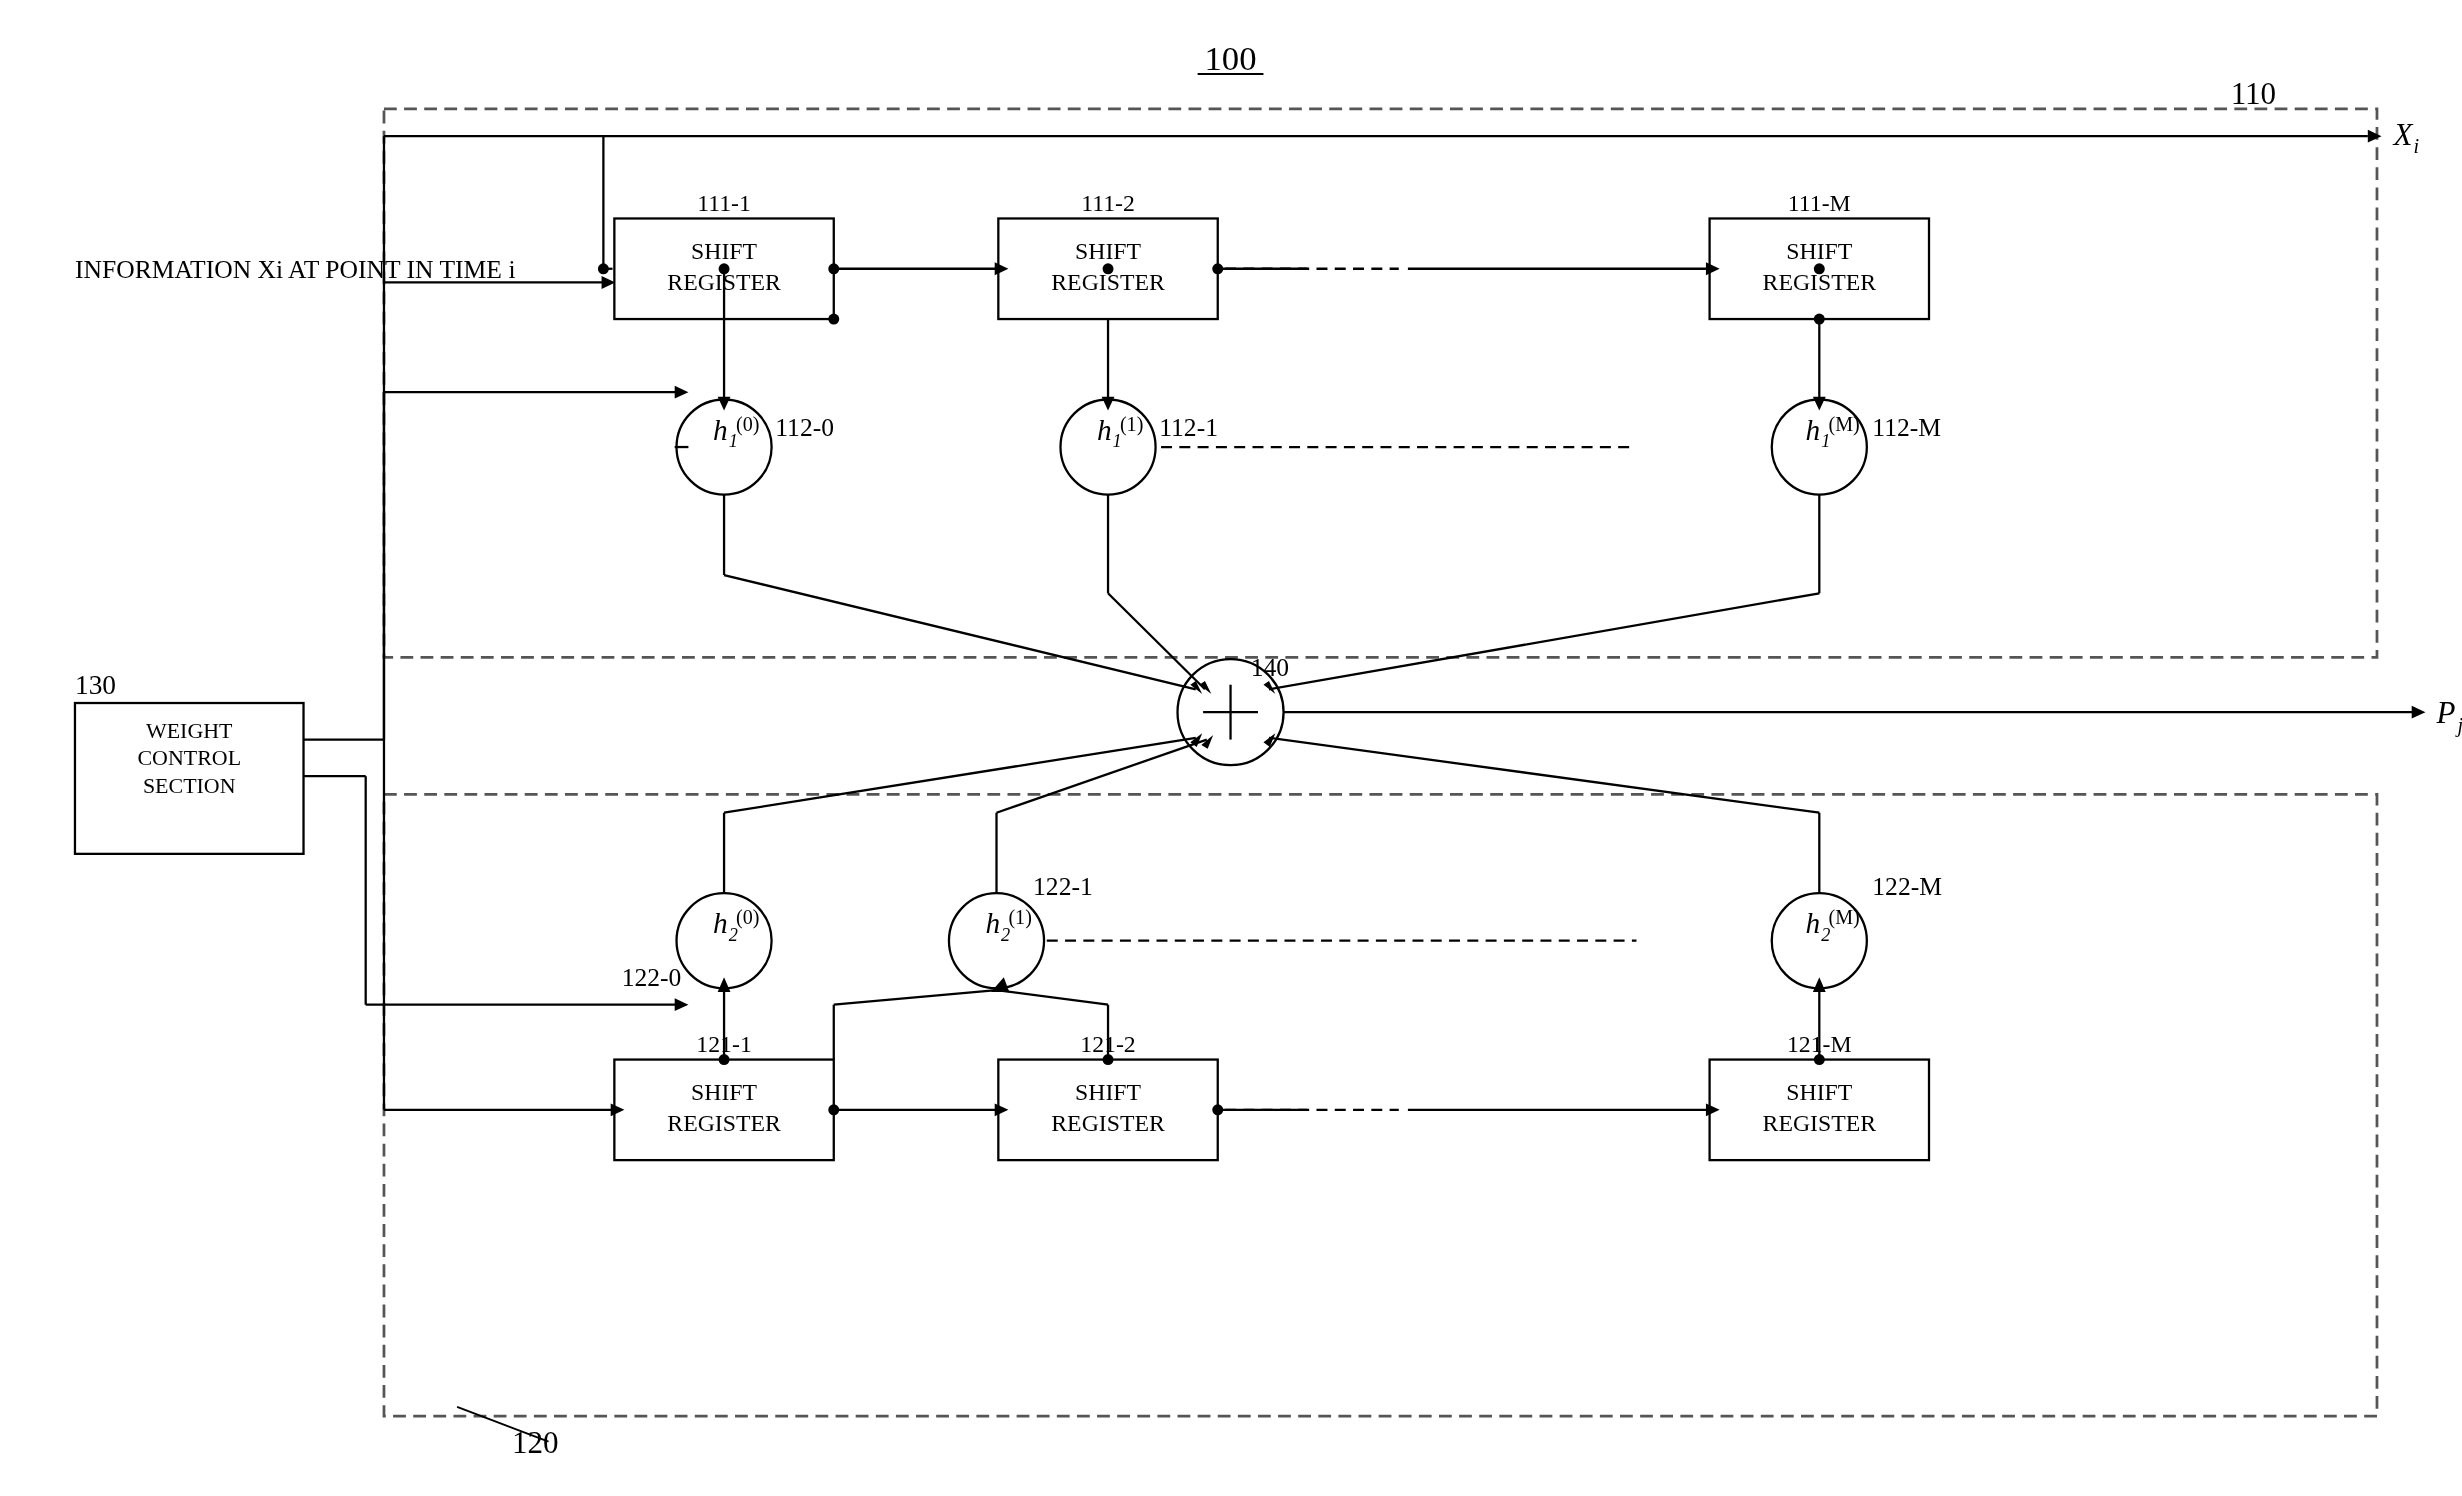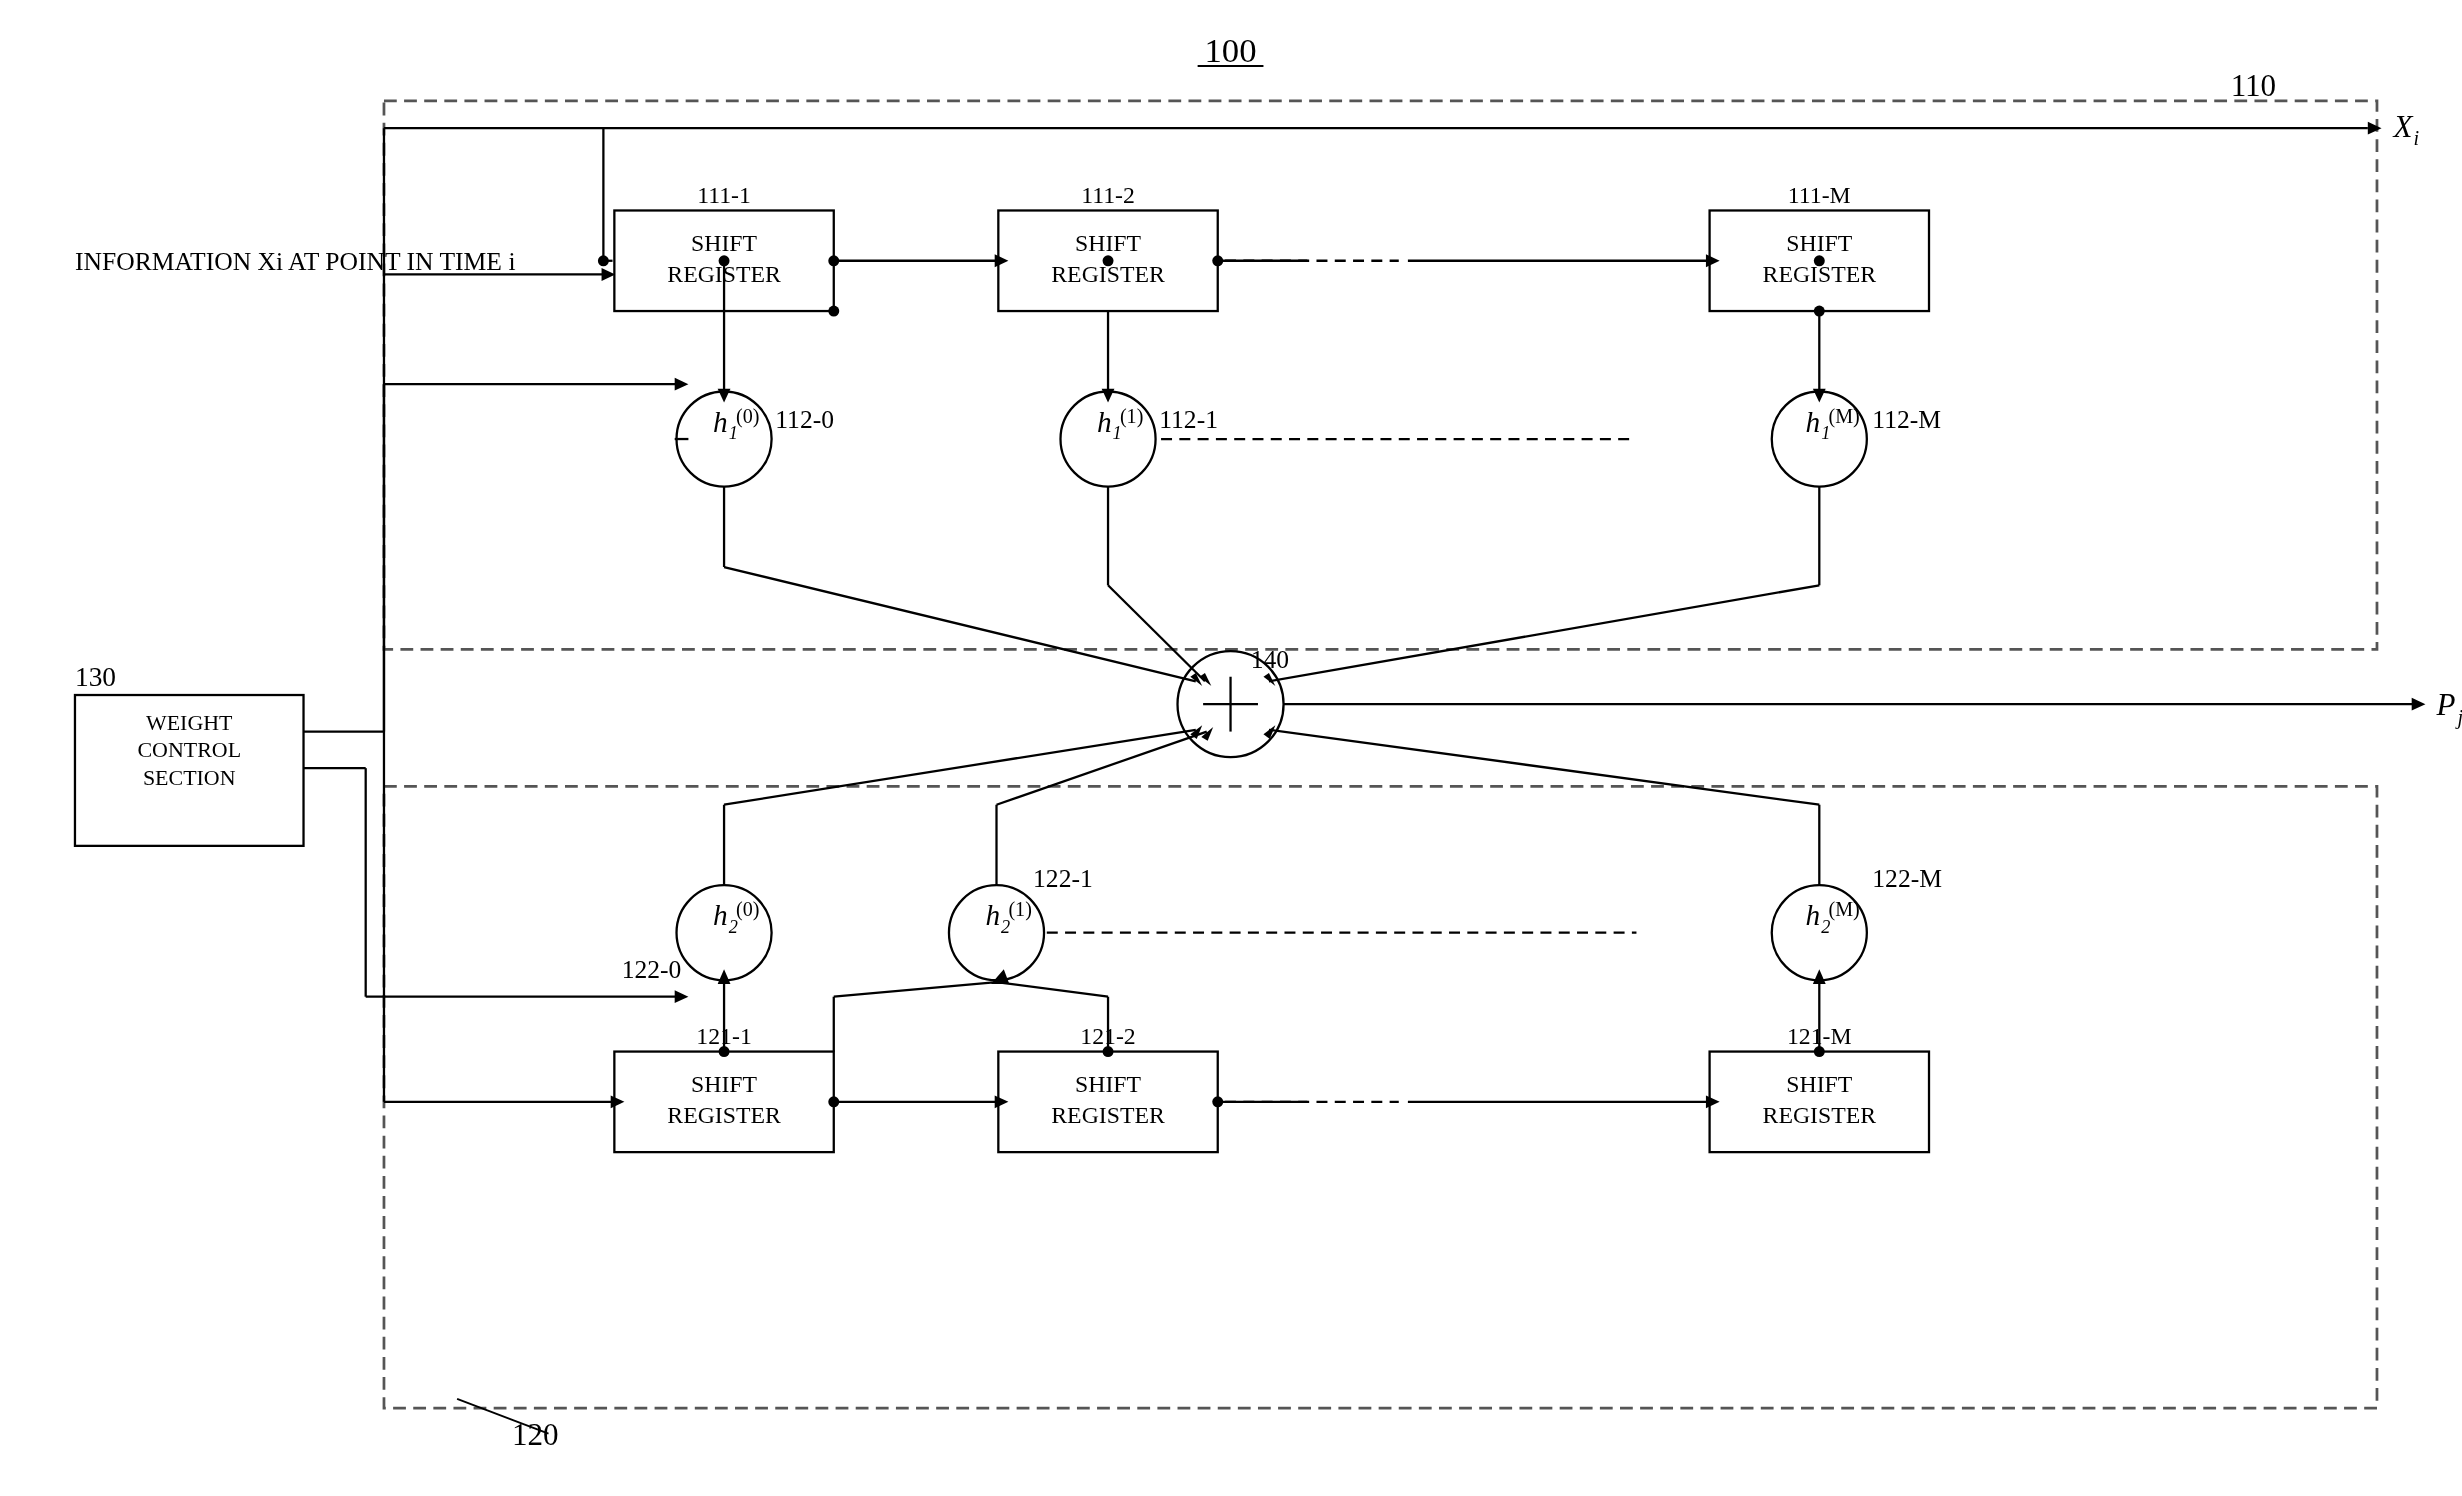--- a/index.html
+++ b/index.html
@@ -6,21 +6,21 @@
     body {
       background: #fff;
       font-family: 'Times New Roman', Times, serif;
       width: 2462px;
       height: 1497px;
       position: relative;
       overflow: hidden;
     }
     .diagram-container {
       position: absolute;
-      top: 0; left: 0;
+      top: 8px; left: 0;
       width: 2462px;
       height: 1193px;
     }
     svg {
       position: absolute;
       top: 0; left: 0;
       width: 2462px;
       height: 1497px;
     }
   </style>

